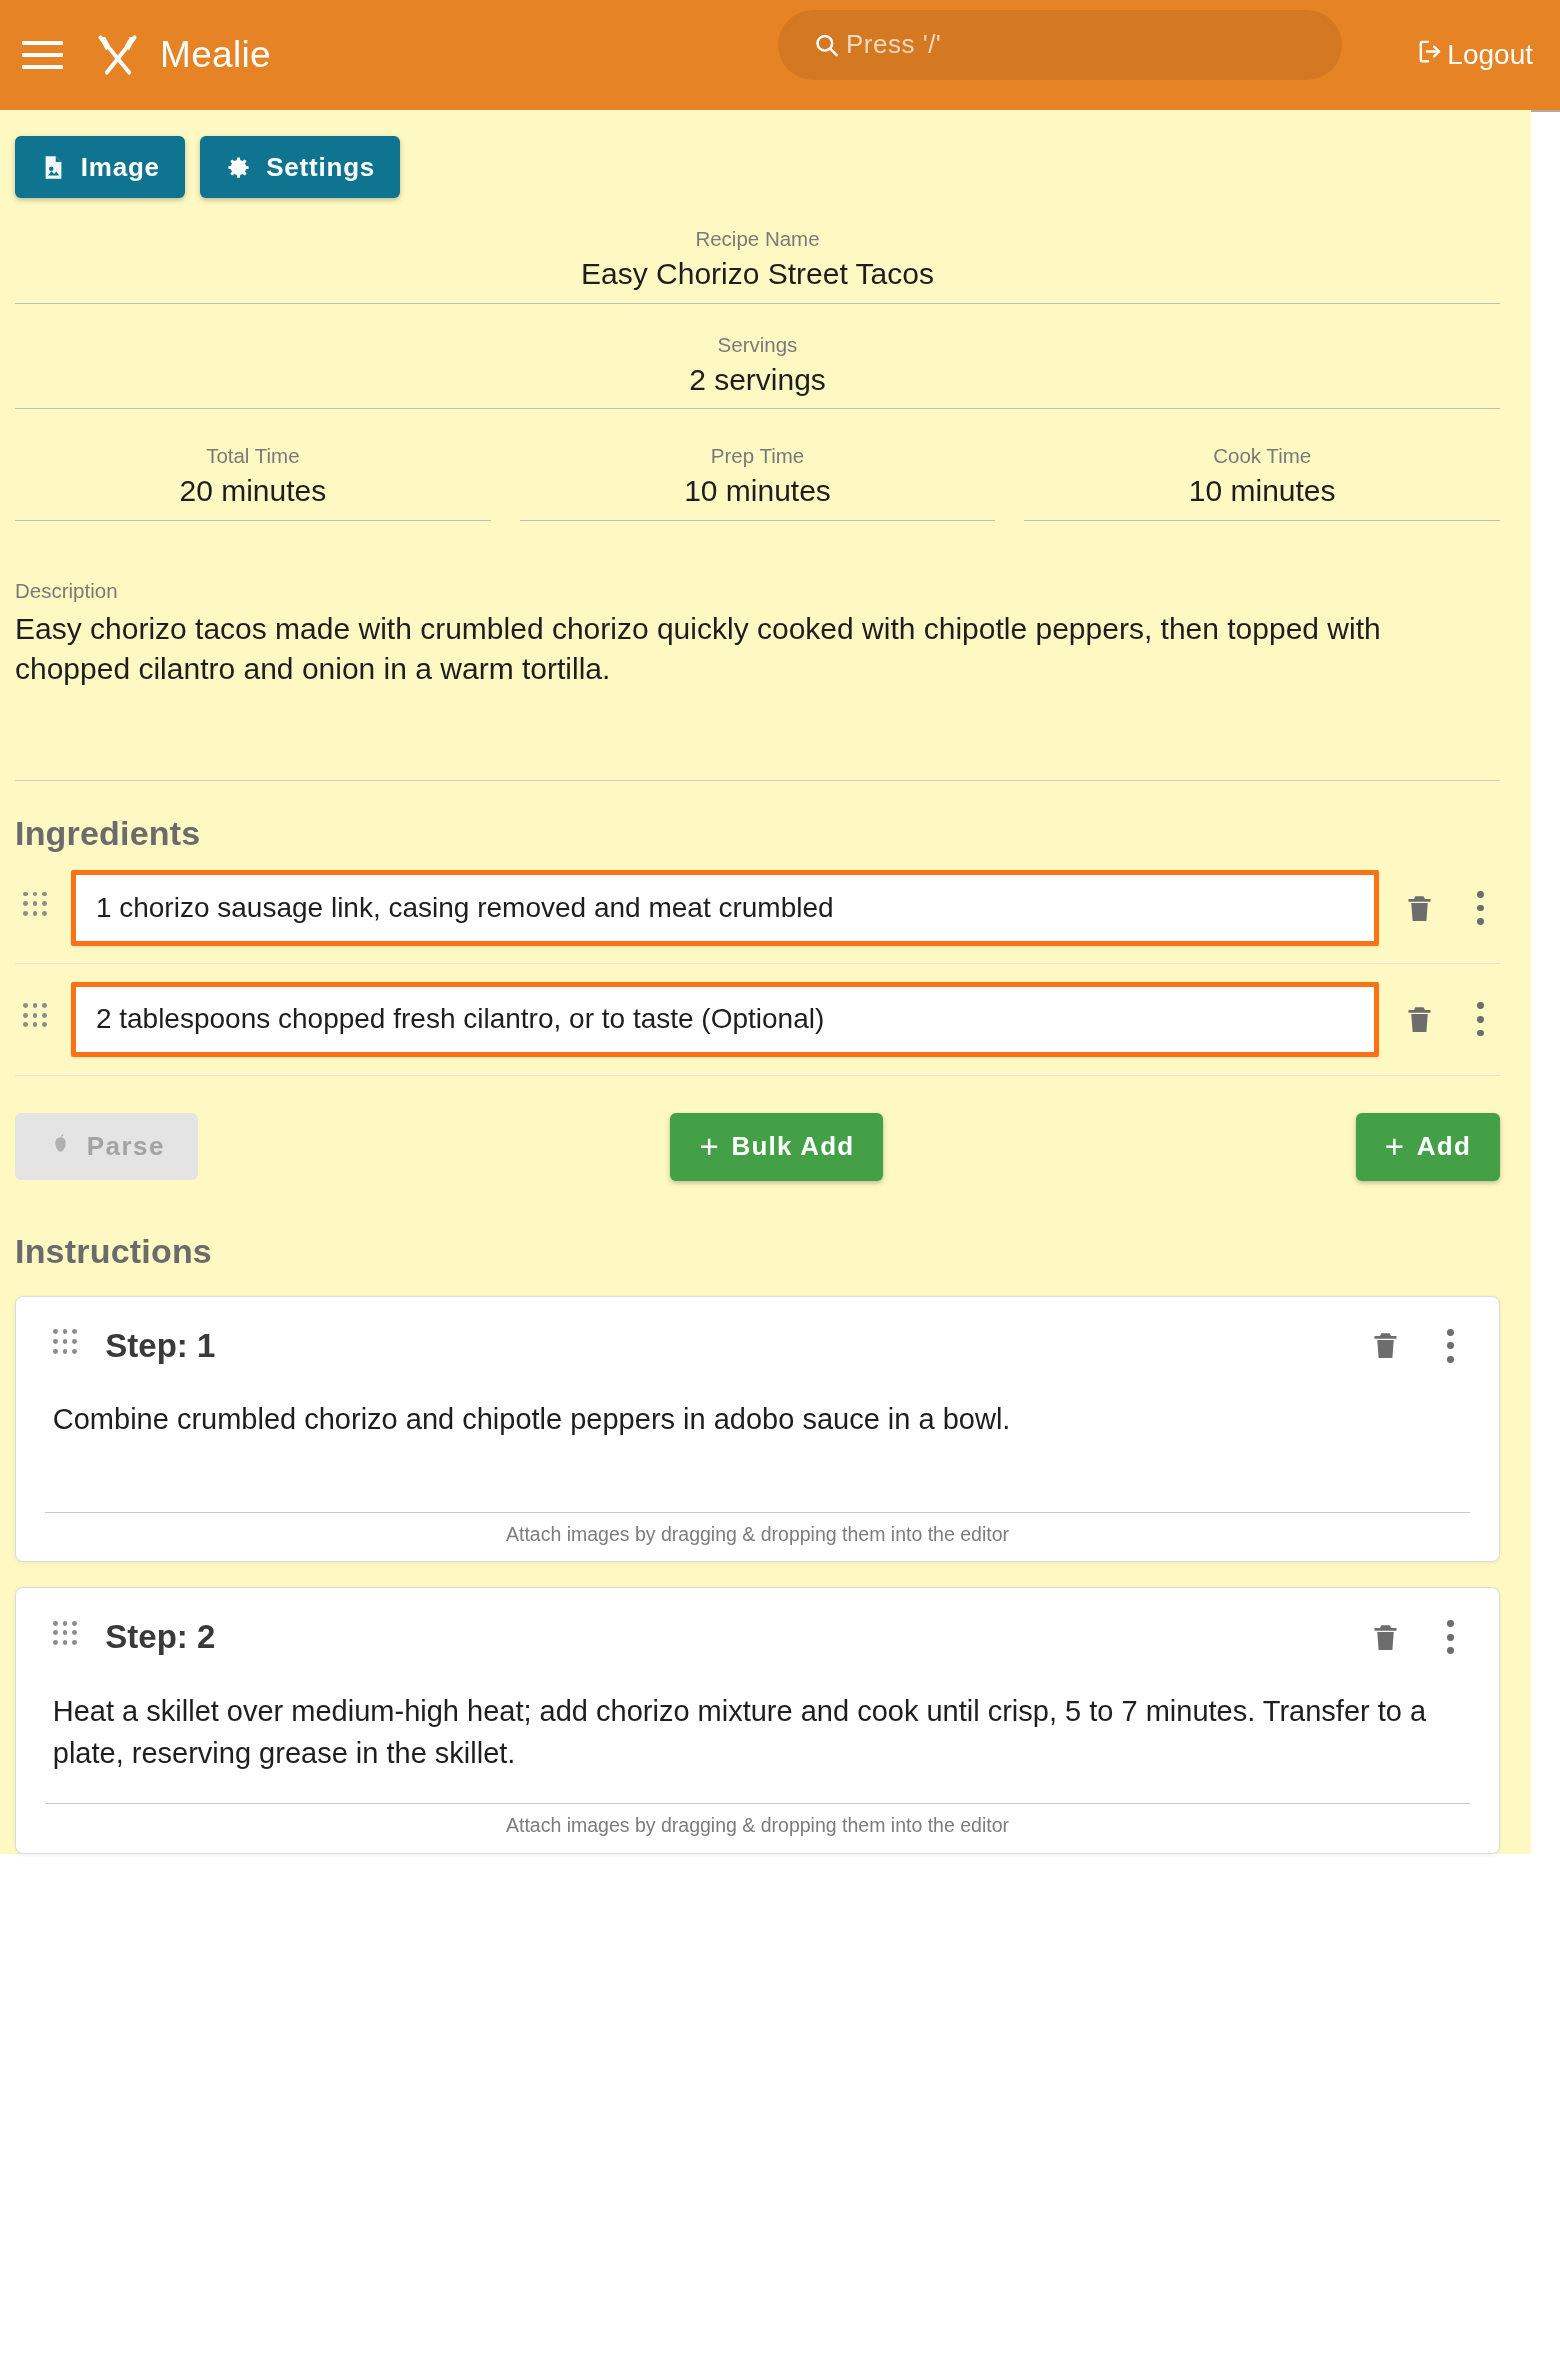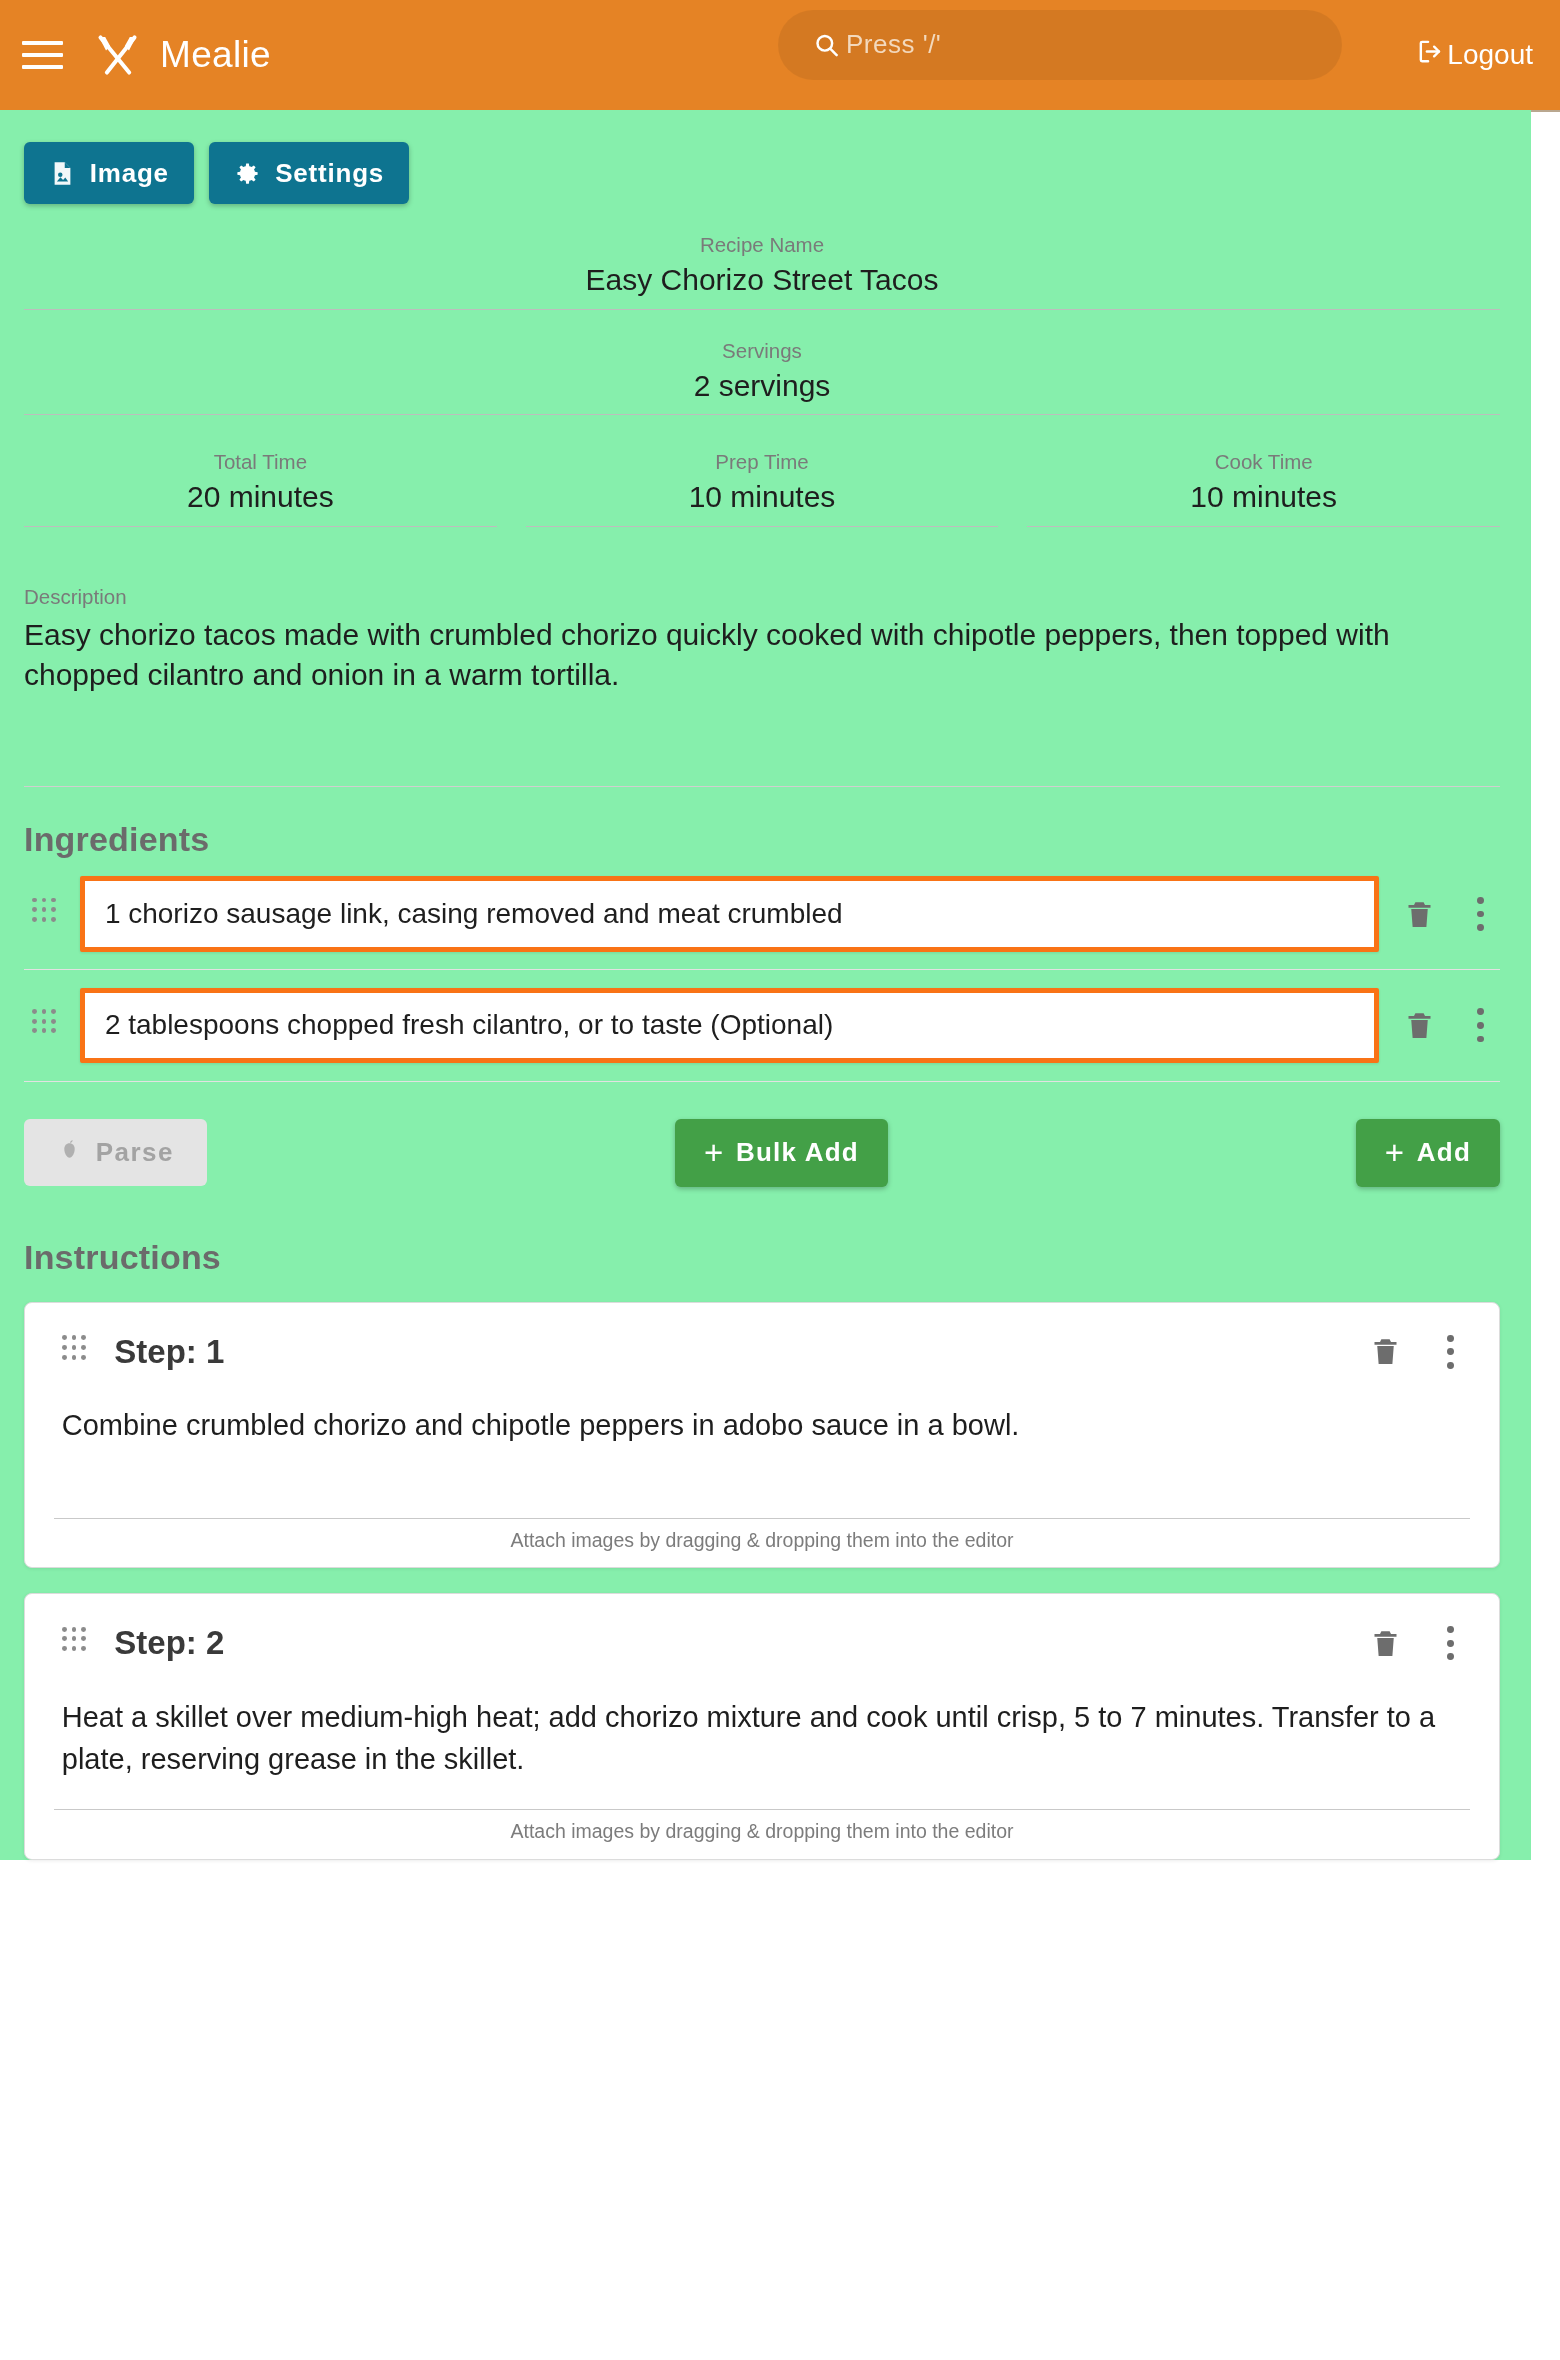--- a/index.html
+++ b/index.html
@@ -93,25 +93,25 @@
   }
   .hi-chip { height: 27px; border-radius: 3.9px; }
   .hi-1 { width: 191px; background: #e2584b; }
   .hi-2 { width: 191px; background: #1d6c8e; }
   .hi-3 { width: 191px; background: #f4f1ea; }
   .hi-4 { width: 191px; background: #4a9b3c; }
 
   
   .sheet {
     position: absolute;
-    top: 96px; left: 0;
+    top: 90px; left: 0;
     width: 1531px;
-    background: #86efac;
+    background: #fef9c3;
     z-index: 10;
-    padding: 0 31px 0 24px;
+    padding: 0 31px 0 15px;
   }
 
   .btn-row {
     display: flex; gap: 15.6px;
     padding-top: 46px;
   }
   .btn {
     display: inline-flex; align-items: center; gap: 13.7px;
     background: #0e7490;
     color: #fff;

